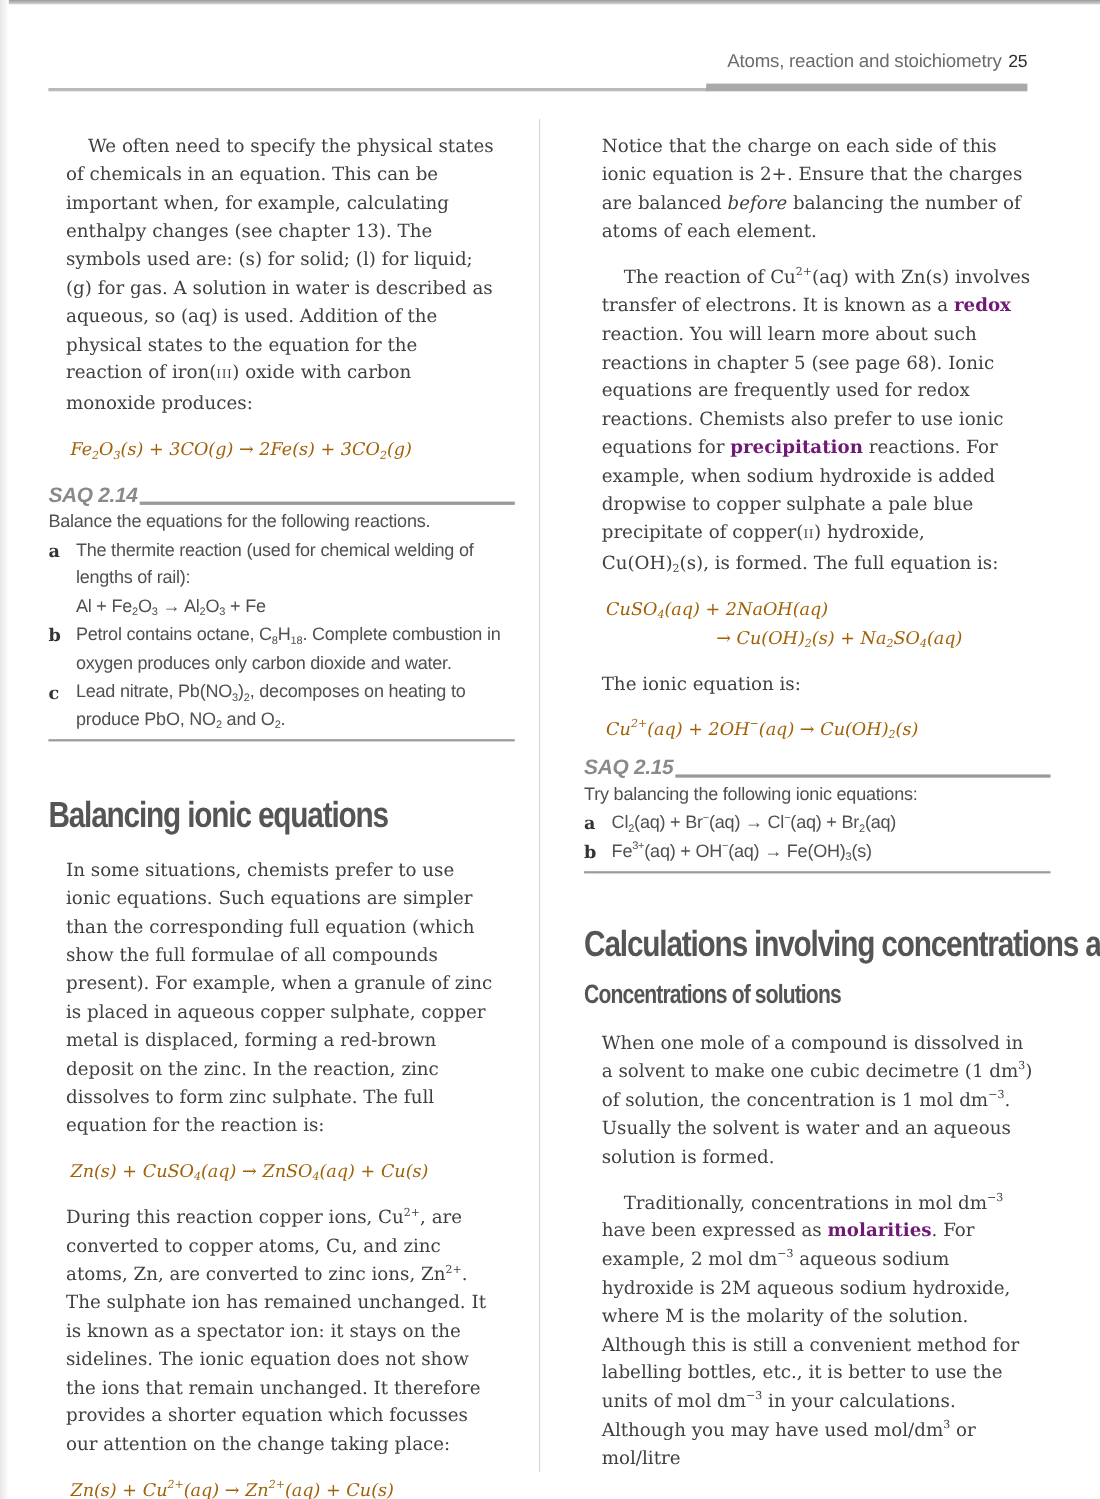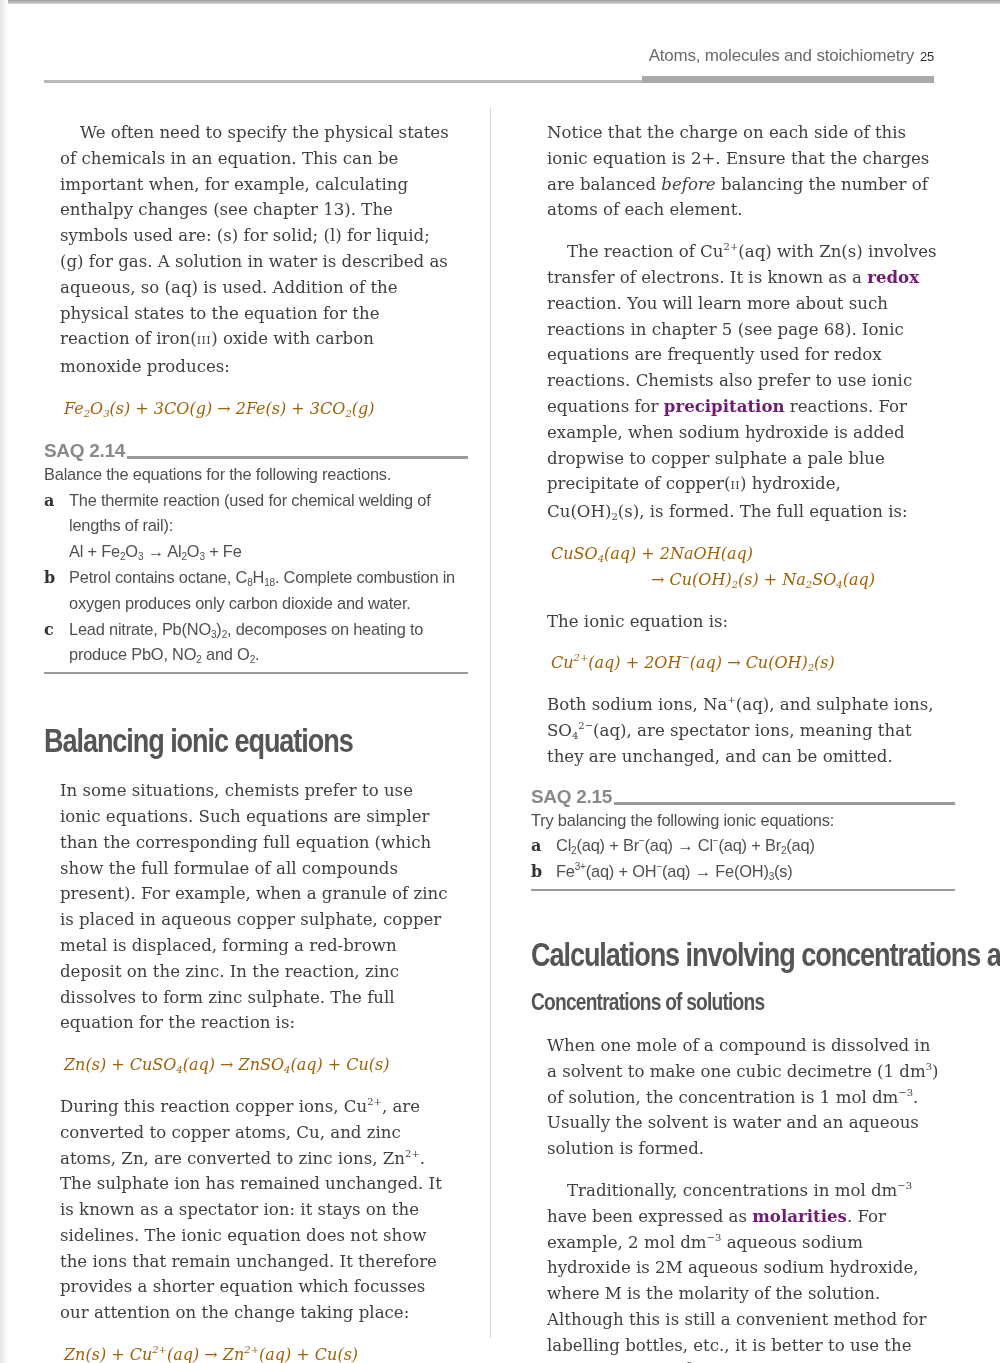--- a/index.html
+++ b/index.html
@@ -14,21 +14,21 @@
   }
   .left-edge {
     position: absolute; left: 0; top: 0; width: 8px; height: 1363px;
     background: linear-gradient(to right, #e6e6e6, #ffffff);
   }
   .running-head {
     position: absolute; right: 66px; top: 46px;
     font-family: "Liberation Sans", sans-serif; font-size: 17px; color: #6b6b6b;
     letter-spacing: -0.2px;
   }
-  .running-head .pg { color: #2e2e2e; font-size: 13px; margin-left: 6px; }
+  .running-head .pg { color: #2e2e2e; font-size: 16px; margin-left: 6px; }
   .head-rule-thin {
     position: absolute; left: 44px; top: 80px; width: 600px; height: 3px; background: #b9b9b9;
   }
   .head-rule-thick {
     position: absolute; left: 642px; top: 76px; width: 292px; height: 7px; background: #a9a9a9;
   }
   .col-divider {
     position: absolute; left: 490px; top: 108px; width: 1px; height: 1230px; background: #d6d6d6;
   }
   .col { position: absolute; top: 104px; width: 424px; }
@@ -43,21 +43,21 @@
     font-size: 16px; line-height: 25.8px; color: #a16207; padding-left: 20px; margin: 10px 0 12px 0; font-style: italic;
   }
   sub { font-size: 10px; vertical-align: -3px; line-height: 0; }
   sup { font-size: 10px; vertical-align: 7px; line-height: 0; }
   .sc { font-size: 11px; letter-spacing: 0.5px; }
   b { color: #701a75; }
 
   .saq { margin: 12px 0 0 0; }
   .saq-head { display: flex; align-items: flex-end; }
   .saq-title {
-    font-family: "Liberation Sans", sans-serif; font-weight: bold;
+    font-family: "Liberation Sans", sans-serif; font-style: italic; font-weight: bold;
     font-size: 19px; color: #8a8a8a; white-space: nowrap; letter-spacing: -0.3px;
   }
   .saq-line { flex: 1; height: 3px; background: #9a9a9a; margin: 0 0 3px 2px; }
   .saq-body {
     font-family: "Liberation Sans", sans-serif; font-size: 16.4px; line-height: 25.8px; color: #505050;
     letter-spacing: -0.2px;
   }
   .saq-item { display: flex; }
   .saq-letter {
     width: 25px; flex: none; font-family: "DejaVu Serif", serif; font-weight: bold; color: #333;
@@ -77,21 +77,21 @@
     transform: scaleX(0.8); transform-origin: left; white-space: nowrap;
   }
 </style>
 </head>
 <body>
 
 <div class="top-edge"></div>
 <div class="left-edge"></div>
 
 <div class="running-head">
-  <span>Atoms, molecules and stoichiometry</span><span class="pg">25</span>
+  <span>Atoms, reaction and stoichiometry</span><span class="pg">25</span>
 </div>
 <div class="head-rule-thin"></div>
 <div class="head-rule-thick"></div>
 <div class="col-divider"></div>
 
 <div class="col col-left">
   <p class="body indent"><span>We often need to specify the physical states of chemicals in an equation. This can be important when, for example, calculating enthalpy changes (see chapter 13). The symbols used are: (s) for solid; (l) for liquid; (g) for gas. A solution in water is described as aqueous, so (aq) is used. Addition of the physical states to the equation for the reaction of iron(</span><span class="sc">III</span><span>) oxide with carbon monoxide produces:</span></p>
 
   <div class="eq">Fe<sub>2</sub>O<sub>3</sub>(s) + 3CO(g) → 2Fe(s) + 3CO<sub>2</sub>(g)</div>
 
@@ -137,21 +137,20 @@
 
   <p class="body indent">The reaction of Cu<sup>2+</sup>(aq) with Zn(s) involves transfer of electrons. It is known as a <b>redox</b> reaction. You will learn more about such reactions in chapter 5 (see page 68). Ionic equations are frequently used for redox reactions. Chemists also prefer to use ionic equations for <b>precipitation</b> reactions. For example, when sodium hydroxide is added dropwise to copper sulphate a pale blue precipitate of copper(<span class="sc">II</span>) hydroxide, Cu(OH)<sub>2</sub>(s), is formed. The full equation is:</p>
 
   <div class="eq" style="margin:12px 0 0 0;">CuSO<sub>4</sub>(aq) + 2NaOH(aq)</div>
   <div class="eq" style="padding-left:40px; margin:0 0 10px 0;text-align:center;">→ Cu(OH)<sub>2</sub>(s) + Na<sub>2</sub>SO<sub>4</sub>(aq)</div>
 
   <p class="body">The ionic equation is:</p>
 
   <div class="eq" style="margin:10px 0 12px 0;">Cu<sup>2+</sup>(aq) + 2OH<sup>−</sup>(aq) → Cu(OH)<sub>2</sub>(s)</div>
 
-  <p class="body">Both sodium ions, Na<sup>+</sup>(aq), and sulphate ions, SO<sub>4</sub><sup>2−</sup>(aq), are spectator ions, meaning that they are unchanged, and can be omitted.</p>
 
   <div class="saq" style="margin-top:4px;">
     <div class="saq-head">
       <span class="saq-title">SAQ 2.15</span>
       <span class="saq-line"></span>
     </div>
     <div class="saq-body">
       <div>Try balancing the following ionic equations:</div>
       <div class="saq-item">
         <span class="saq-letter">a</span>

